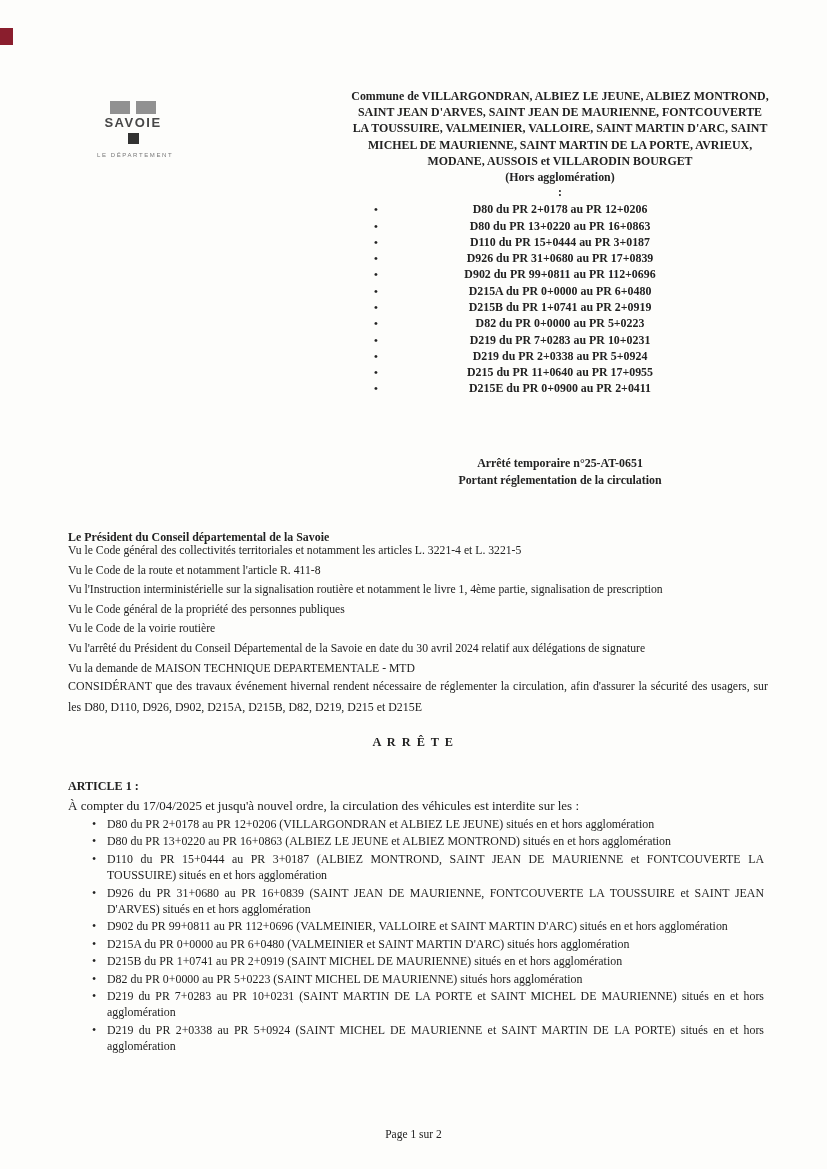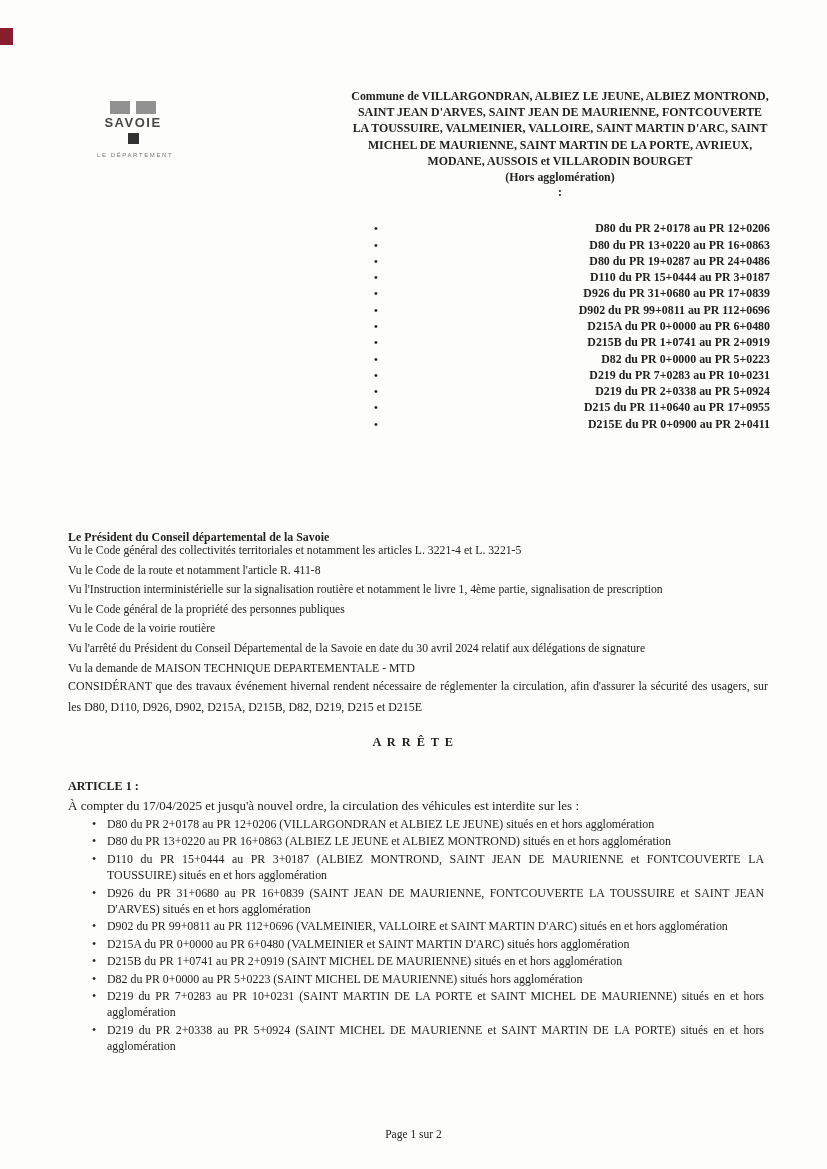--- a/index.html
+++ b/index.html
@@ -34,21 +34,21 @@
   .logo-square { width: 11px; height: 11px; background: #323232; margin: 3px auto 8px; }
   .logo-dept { font-size: 6px; letter-spacing: 1.6px; color: #787878; white-space: nowrap; }
 
   
   .header-col {
     position: absolute; left: 350px; top: 88px; width: 420px;
     text-align: center; font-weight: bold;
   }
   .communes { font-size: 11.9px; line-height: 16.2px; }
   .colon { font-size: 11.9px; line-height: 15px; }
-  .roads { margin-top: 20px; text-align: right; }
+  .roads { margin-top: 1px; }
   .roads li { position: relative; font-size: 11.9px; line-height: 16.3px; }
   .roads li::before { content: "\2022"; position: absolute; left: 24px; top: 0; font-size: 11px; }
 
   
   .subject {
     position: absolute; left: 350px; top: 455px; width: 420px;
     text-align: center; font-weight: bold; font-size: 11.9px; line-height: 16.8px;
   }
 
   
@@ -97,34 +97,37 @@
     <div class="logo-dept">LE DÉPARTEMENT</div>
   </div>
 
   <div class="header-col">
     <p class="communes">Commune de VILLARGONDRAN, ALBIEZ LE JEUNE, ALBIEZ MONTROND, SAINT JEAN D'ARVES, SAINT JEAN DE MAURIENNE, FONTCOUVERTE LA TOUSSUIRE, VALMEINIER, VALLOIRE, SAINT MARTIN D'ARC, SAINT MICHEL DE MAURIENNE, SAINT MARTIN DE LA PORTE, AVRIEUX, MODANE, AUSSOIS et VILLARODIN BOURGET</p>
     <p class="communes">(Hors agglomération)</p>
     <p class="colon">:</p>
     <ul class="roads">
       <li>D80 du PR 2+0178 au PR 12+0206</li>
       <li>D80 du PR 13+0220 au PR 16+0863</li>
-      <li>D80 du PR 19+0287 au PR 24+0486</li>
       <li>D110 du PR 15+0444 au PR 3+0187</li>
       <li>D926 du PR 31+0680 au PR 17+0839</li>
       <li>D902 du PR 99+0811 au PR 112+0696</li>
       <li>D215A du PR 0+0000 au PR 6+0480</li>
       <li>D215B du PR 1+0741 au PR 2+0919</li>
       <li>D82 du PR 0+0000 au PR 5+0223</li>
       <li>D219 du PR 7+0283 au PR 10+0231</li>
       <li>D219 du PR 2+0338 au PR 5+0924</li>
       <li>D215 du PR 11+0640 au PR 17+0955</li>
       <li>D215E du PR 0+0900 au PR 2+0411</li>
     </ul>
   </div>
 
+  <div class="subject">
+    <p>Arrêté temporaire n°25-AT-0651</p>
+    <p>Portant réglementation de la circulation</p>
+  </div>
 
   <p class="president">Le Président du Conseil départemental de la Savoie</p>
 
   <div class="vu-block">
     <p class="vu">Vu le Code général des collectivités territoriales et notamment les articles L. 3221-4 et L. 3221-5</p>
     <p class="vu">Vu le Code de la route et notamment l'article R. 411-8</p>
     <p class="vu">Vu l'Instruction interministérielle sur la signalisation routière et notamment le livre 1, 4ème partie, signalisation de prescription</p>
     <p class="vu">Vu le Code général de la propriété des personnes publiques</p>
     <p class="vu">Vu le Code de la voirie routière</p>
     <p class="vu">Vu l'arrêté du Président du Conseil Départemental de la Savoie en date du 30 avril 2024 relatif aux délégations de signature</p>

